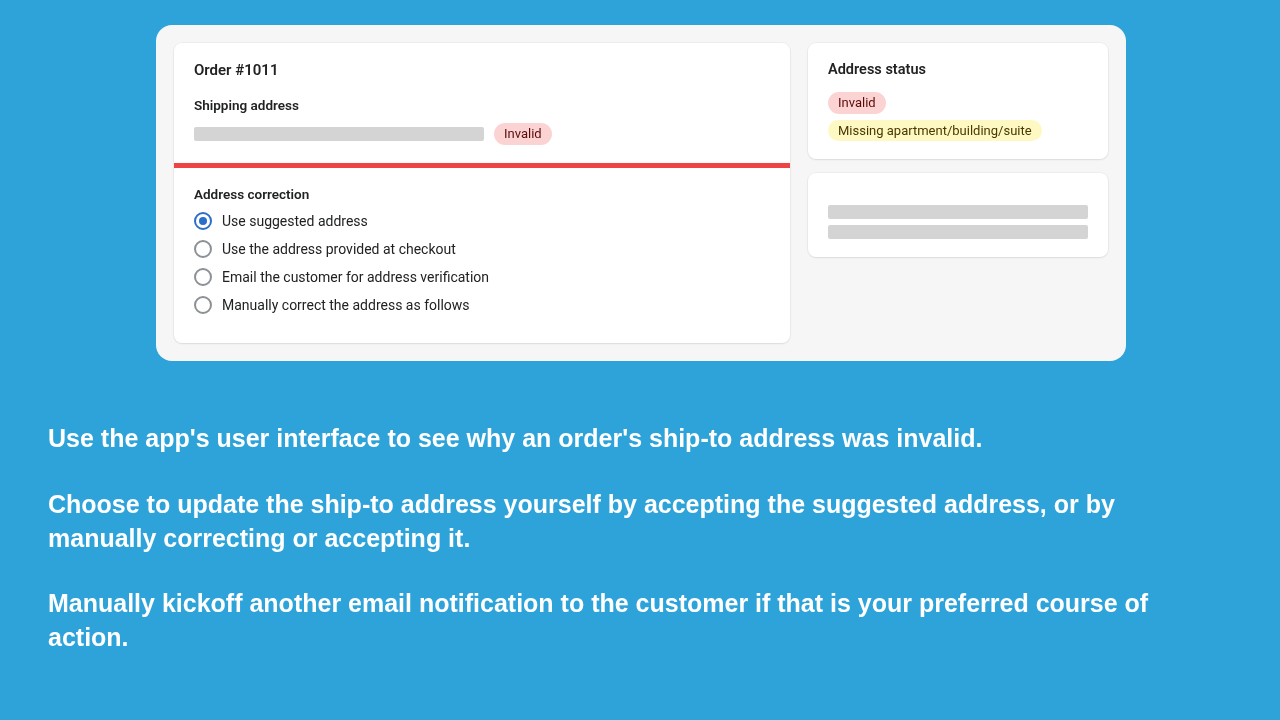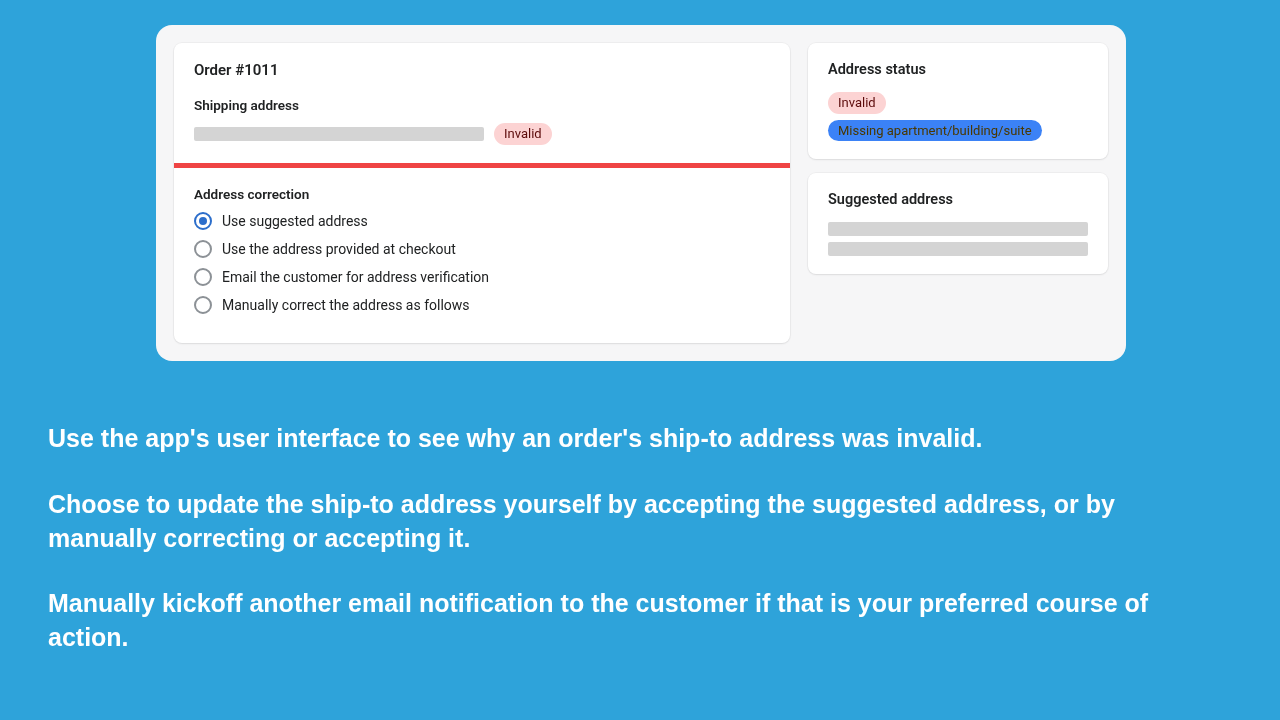--- a/index.html
+++ b/index.html
@@ -73,21 +73,21 @@
   .badge {
     display: inline-flex;
     align-items: center;
     padding: 3px 10px;
     border-radius: 12px;
     font-size: 13px;
     font-weight: 400;
     line-height: 1.2;
   }
   .badge-invalid { background: #fcd3d3; color: #5b0a0a; }
-  .badge-warn    { background: #3b82f6; color: #4a3800; }
+  .badge-warn    { background: #fef9c3; color: #4a3800; }
 
   
   .radio-list { display: flex; flex-direction: column; gap: 10px; }
   .radio-item {
     display: flex;
     align-items: center;
     gap: 10px;
     cursor: pointer;
     font-size: 14px;
   }
@@ -195,21 +195,20 @@
 
     <div class="card status-card">
       <div class="status-title">Address status</div>
       <div class="badges">
         <span class="badge badge-invalid">Invalid</span>
         <span class="badge badge-warn">Missing apartment/building/suite</span>
       </div>
     </div>
 
     <div class="card suggested-card">
-      <div class="suggested-title">Suggested address</div>
       <div class="skeleton-lines">
         <div class="skeleton-line"></div>
         <div class="skeleton-line"></div>
       </div>
     </div>
 
   </div>
 
 </div>
 

